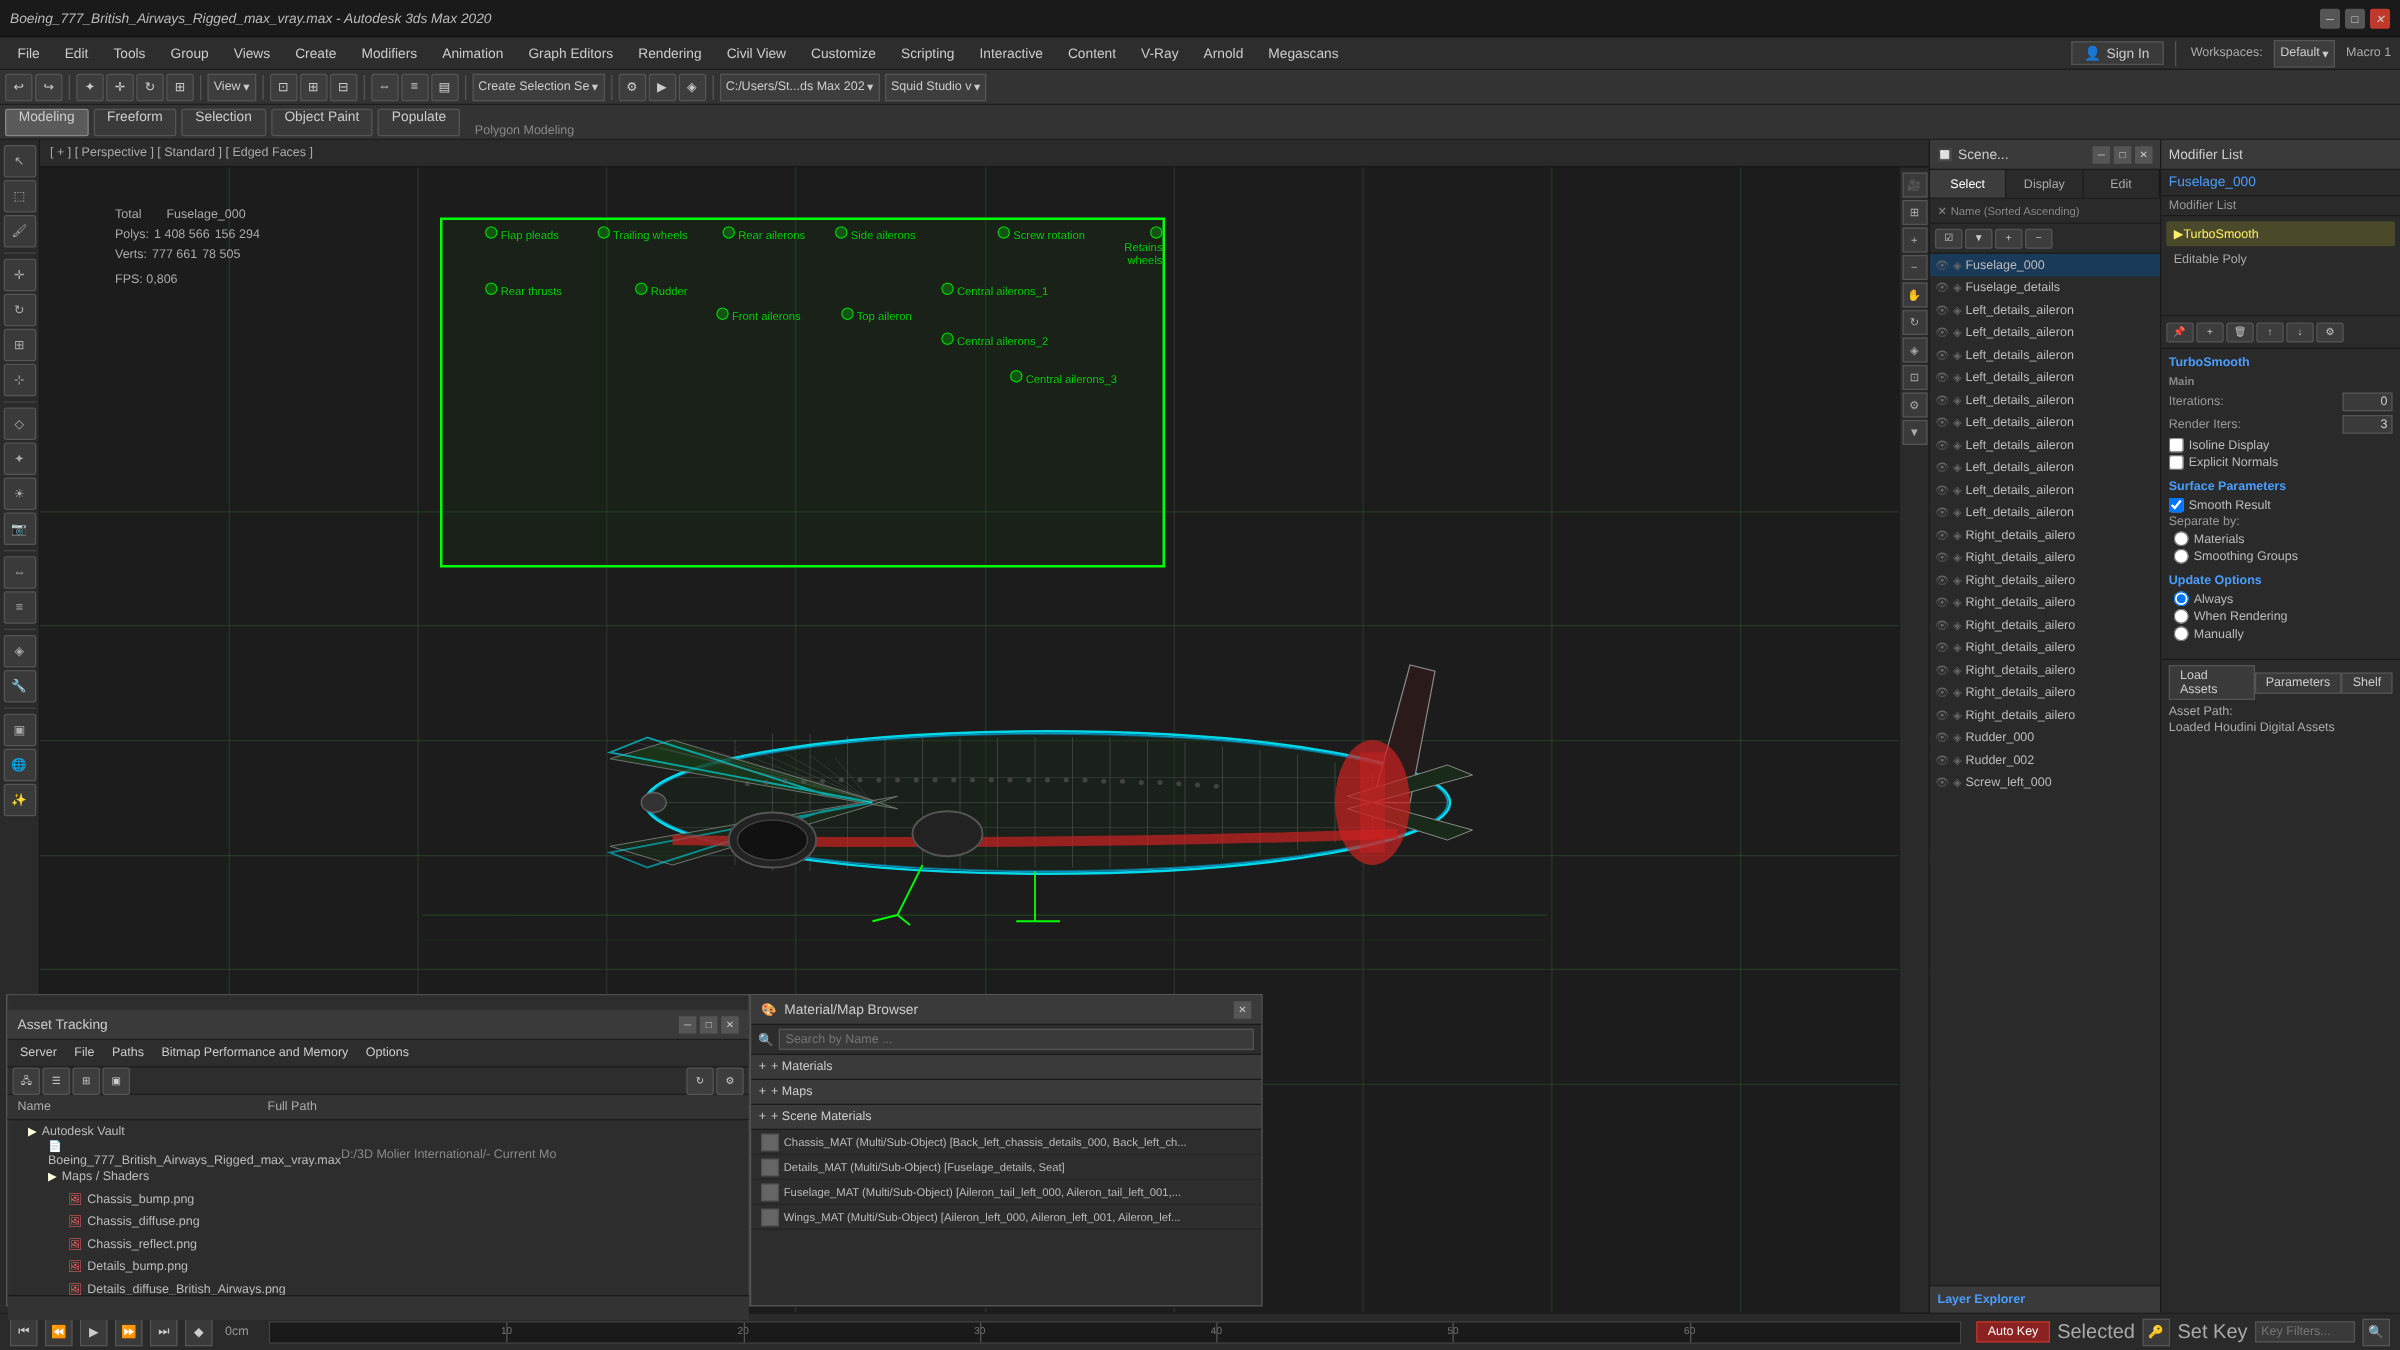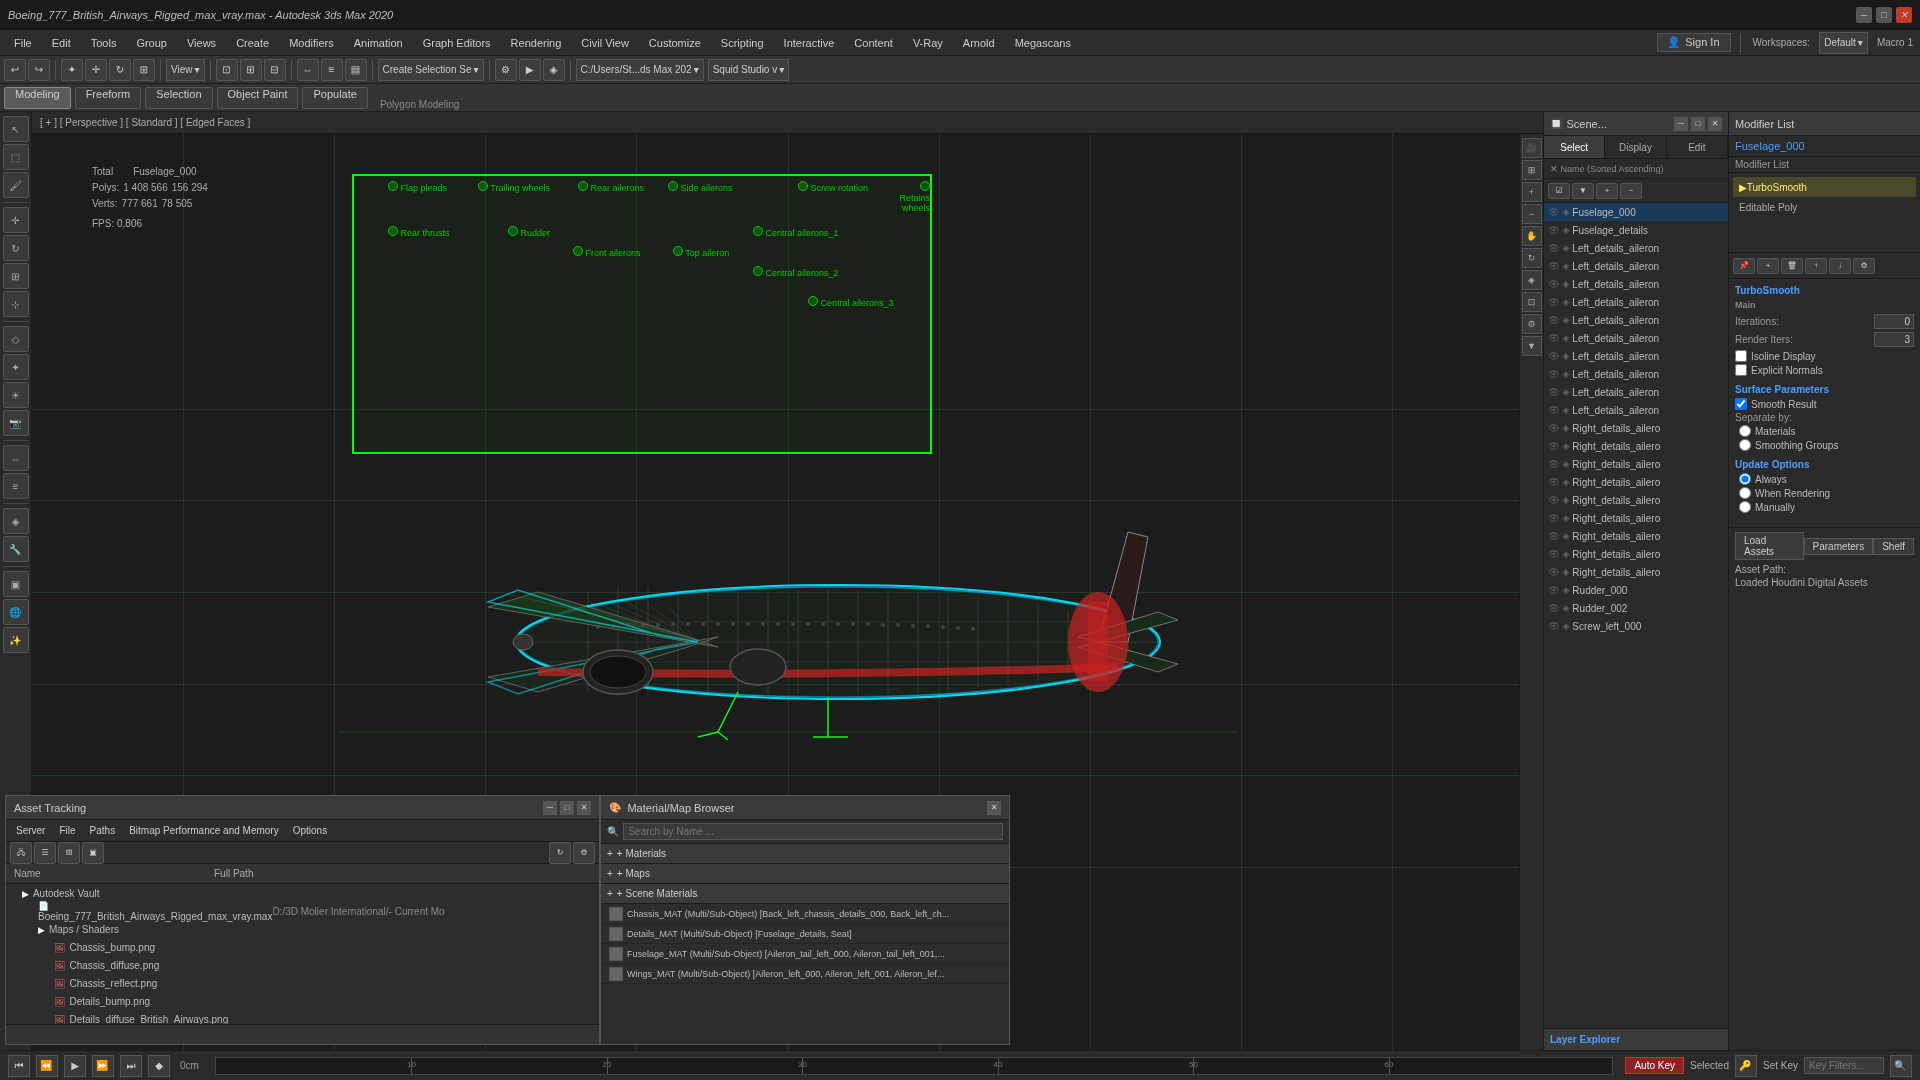--- a/index.html
+++ b/index.html
@@ -88,26 +88,26 @@
     .radio-row label { color: #bbb; font-size: 10px; }
 
     
     #bottom-bar { width: 100%; height: 30px; background: #2a2a2a; border-top: 1px solid #1a1a1a; display: flex; align-items: center; padding: 0 8px; gap: 6px; }
     .bb-btn { width: 22px; height: 22px; background: #3a3a3a; border: 1px solid #555; display: flex; align-items: center; justify-content: center; cursor: pointer; font-size: 10px; color: #ccc; }
     .bb-time { color: #999; font-size: 10px; padding: 0 4px; }
     #timeline-track { flex: 1; height: 18px; background: #1a1a1a; border: 1px solid #444; position: relative; margin: 0 6px; }
     .tl-tick { position: absolute; top: 0; bottom: 0; width: 1px; background: #555; }
     .tl-label { position: absolute; top: 2px; font-size: 8px; color: #777; transform: translateX(-50%); }
     #auto-key-btn { background: #8b2222; border: 1px solid #c0392b; color: #fff; padding: 2px 8px; font-size: 10px; cursor: pointer; }
-    .bb-label { color: #aaa; font-size: 10px; }
+    .bb-label { color: #aaa; font-size: 16px; }
     .bb-search { background: #3a3a3a; border: 1px solid #555; color: #ccc; font-size: 10px; padding: 2px 4px; width: 80px; }
     
     
     #asset-window { position: absolute; bottom: 30px; left: 0; width: 595px; height: 250px; background: #2d2d2d; border: 1px solid #555; z-index: 100; }
-    #asset-titlebar { height: 24px; background: #3a3a3a; display: flex; align-items: center; padding: 0 8px; border-bottom: 1px solid #1a1a1a; cursor: move; }
+    #asset-titlebar { height: 24px; background: #3a3a3a; display: flex; align-items: center; padding: 0 8px; border-bottom: 1px solid #1a1a1a; cursor: move; margin-top: 12px; }
     .win-title { flex: 1; font-size: 11px; color: #ccc; }
     .win-ctrl-btns { display: flex; gap: 3px; }
     .wcb { width: 14px; height: 14px; background: #555; display: flex; align-items: center; justify-content: center; font-size: 8px; cursor: pointer; color: #ccc; }
     #asset-menu { height: 22px; background: #2d2d2d; display: flex; align-items: center; padding: 0 4px; gap: 2px; border-bottom: 1px solid #1a1a1a; }
     #asset-toolbar { height: 22px; display: flex; align-items: center; padding: 0 4px; gap: 2px; border-bottom: 1px solid #1a1a1a; }
     #asset-table-header { height: 20px; display: flex; align-items: center; background: #333; border-bottom: 1px solid #1a1a1a; font-size: 10px; color: #aaa; }
     .at-col-name { flex: 0 0 200px; padding-left: 8px; }
     .at-col-path { flex: 1; padding-left: 8px; }
     #asset-tree { overflow-y: auto; height: calc(100% - 24px - 22px - 22px - 20px - 20px); }
     .at-row { height: 18px; display: flex; align-items: center; font-size: 10px; color: #bbb; cursor: pointer; }

